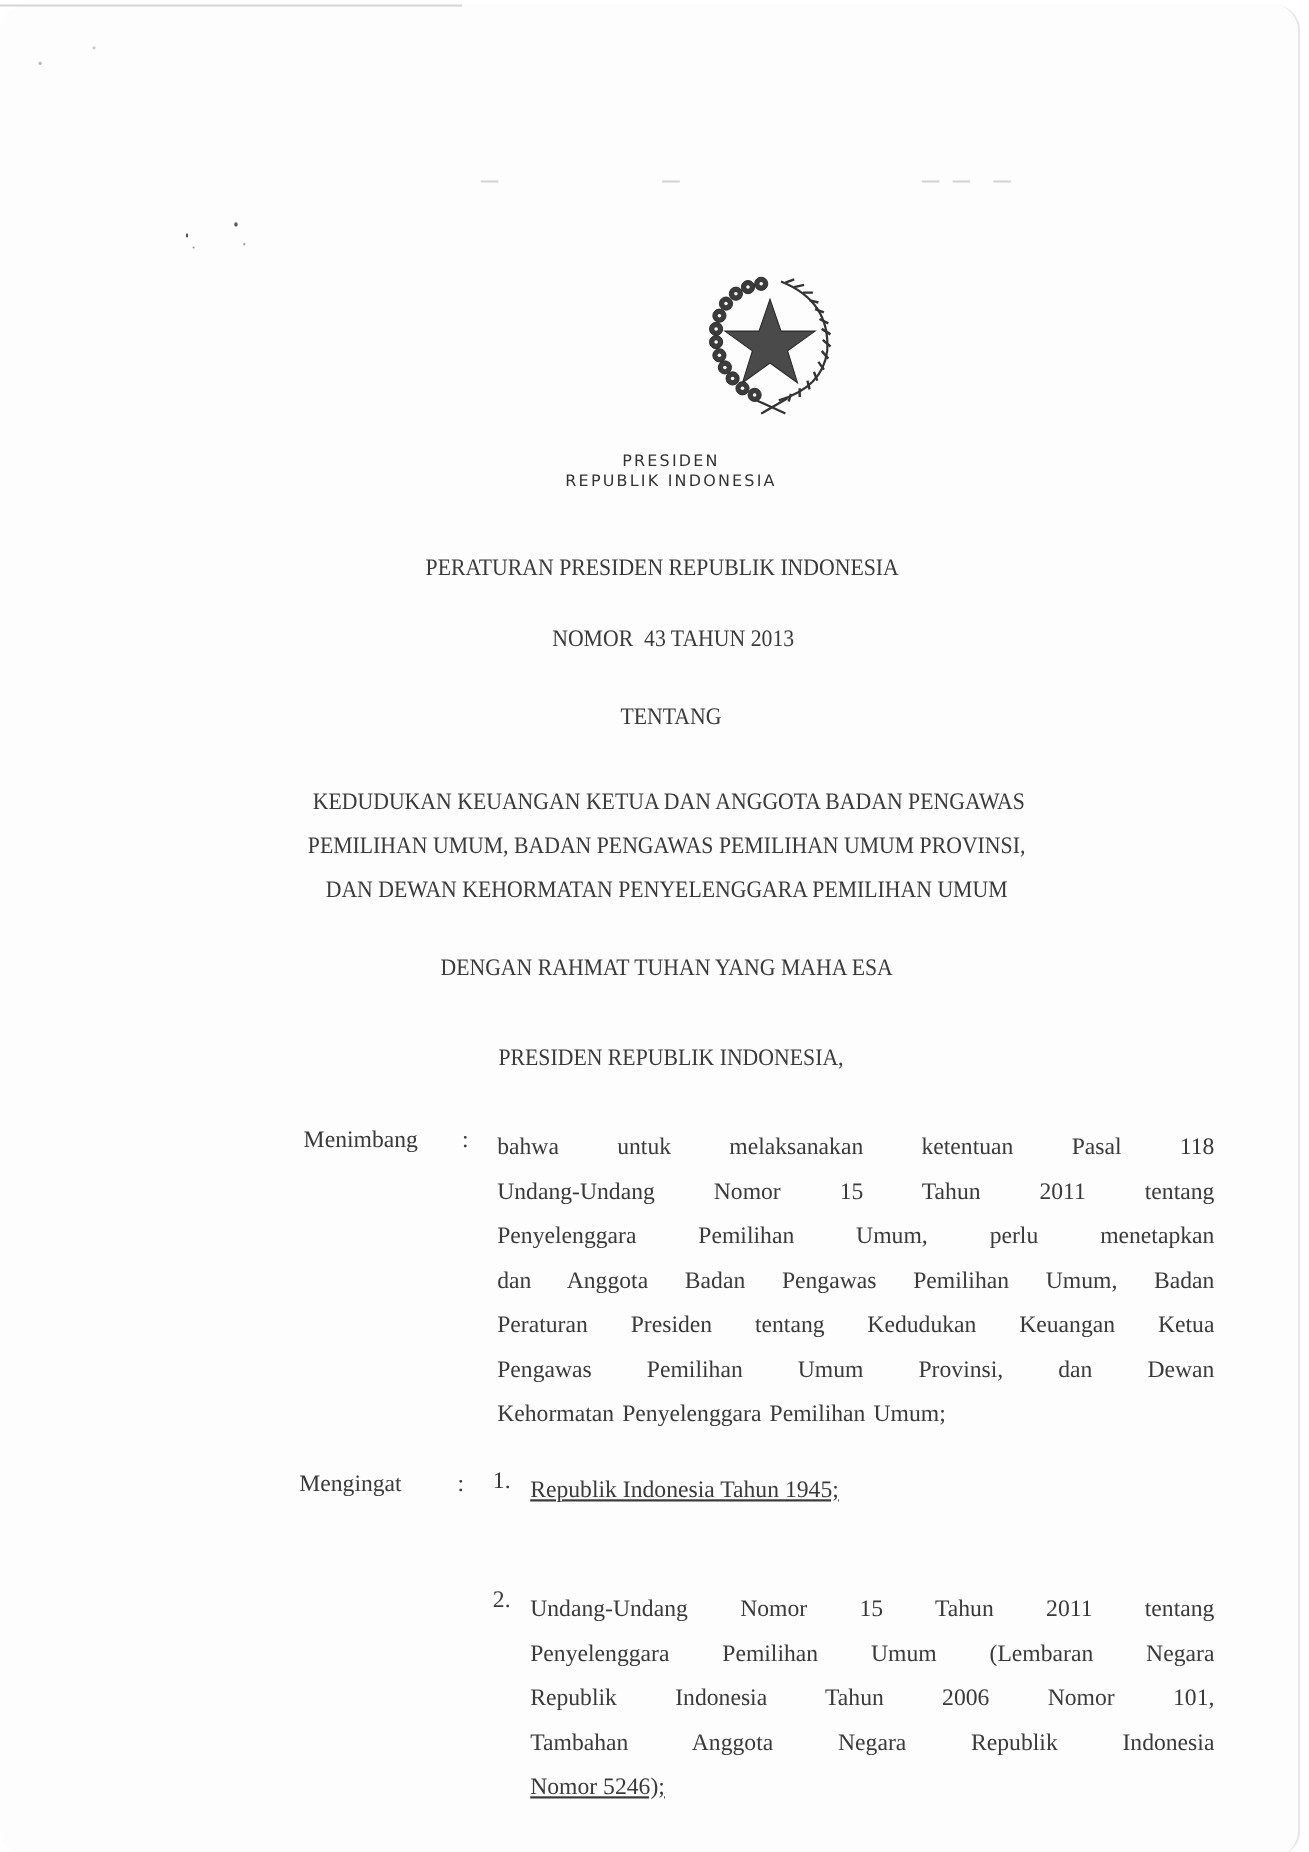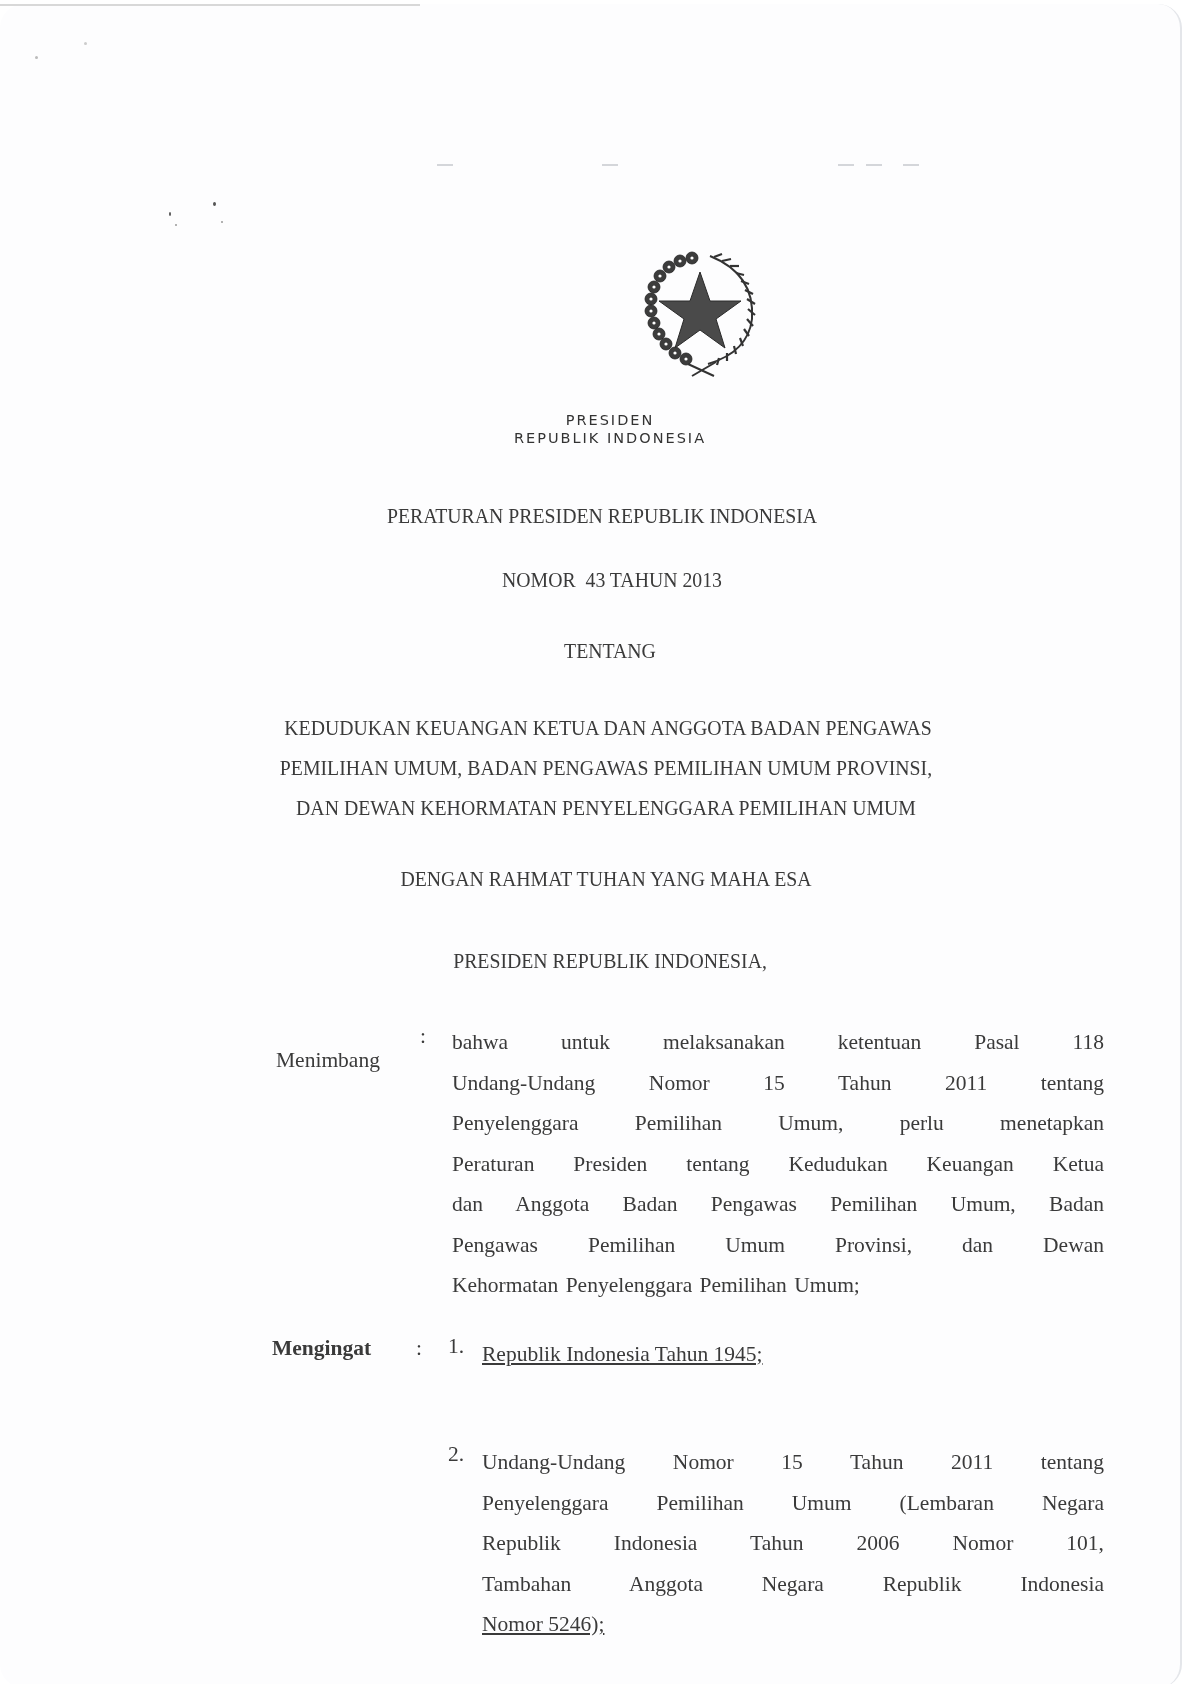--- a/index.html
+++ b/index.html
@@ -31,22 +31,22 @@
   .t-perpres { top: 500px; left: 12px; }
   .t-nomor { top: 564px; left: 22px; }
   .t-tentang { top: 635px; left: 20px; }
   .t-sub1 { top: 712px; left: 18px; }
   .t-sub2 { top: 752px; left: 16px; }
   .t-sub3 { top: 792px; left: 16px; }
   .t-rahmat { top: 863px; left: 16px; }
   .t-presiden { top: 945px; left: 20px; }
 
   .label { position: absolute; font-size: 21.5px; }
-  .lbl-menimbang { left: 276px; top: 1020px; margin-top: 24px; }
-  .lbl-mengingat { left: 272px; top: 1332px; font-weight: bold; }
+  .lbl-menimbang { left: 276px; top: 1020px; }
+  .lbl-mengingat { left: 272px; top: 1332px; }
   .colon { position: absolute; font-size: 21.5px; }
   .colon.c1 { left: 420px; top: 1020px; }
   .colon.c2 { left: 416px; top: 1332px; }
 
   .para { position: absolute; left: 452px; width: 652px; font-size: 21.5px; line-height: 40.5px;
           text-align: justify; word-spacing: 2px; }
   .para .ln { display: block; text-align: justify; text-align-last: justify; height: 40.5px; }
   .para .ln.last { text-align-last: left; }
   .menimbang-body { top: 1018px; }
 
@@ -141,22 +141,22 @@
   <div class="center t-sub3">DAN DEWAN KEHORMATAN PENYELENGGARA PEMILIHAN UMUM</div>
   <div class="center t-rahmat">DENGAN RAHMAT TUHAN YANG MAHA ESA</div>
   <div class="center t-presiden">PRESIDEN REPUBLIK INDONESIA,</div>
 
   <div class="label lbl-menimbang">Menimbang</div>
   <div class="colon c1">:</div>
   <div class="para menimbang-body">
     <span class="ln">bahwa untuk melaksanakan ketentuan Pasal 118</span>
     <span class="ln">Undang-Undang Nomor 15 Tahun 2011 tentang</span>
     <span class="ln">Penyelenggara Pemilihan Umum, perlu menetapkan</span>
+    <span class="ln">dan Anggota Badan Pengawas Pemilihan Umum, Badan</span>
     <span class="ln">Peraturan Presiden tentang Kedudukan Keuangan Ketua</span>
-    <span class="ln">dan Anggota Badan Pengawas Pemilihan Umum, Badan</span>
     <span class="ln">Pengawas Pemilihan Umum Provinsi, dan Dewan</span>
     <span class="ln last">Kehormatan Penyelenggara Pemilihan Umum;</span>
   </div>
 
   <div class="label lbl-mengingat">Mengingat</div>
   <div class="colon c2">:</div>
 
   <div class="item item1">
     <span class="num">1.</span>
     <div class="body">

